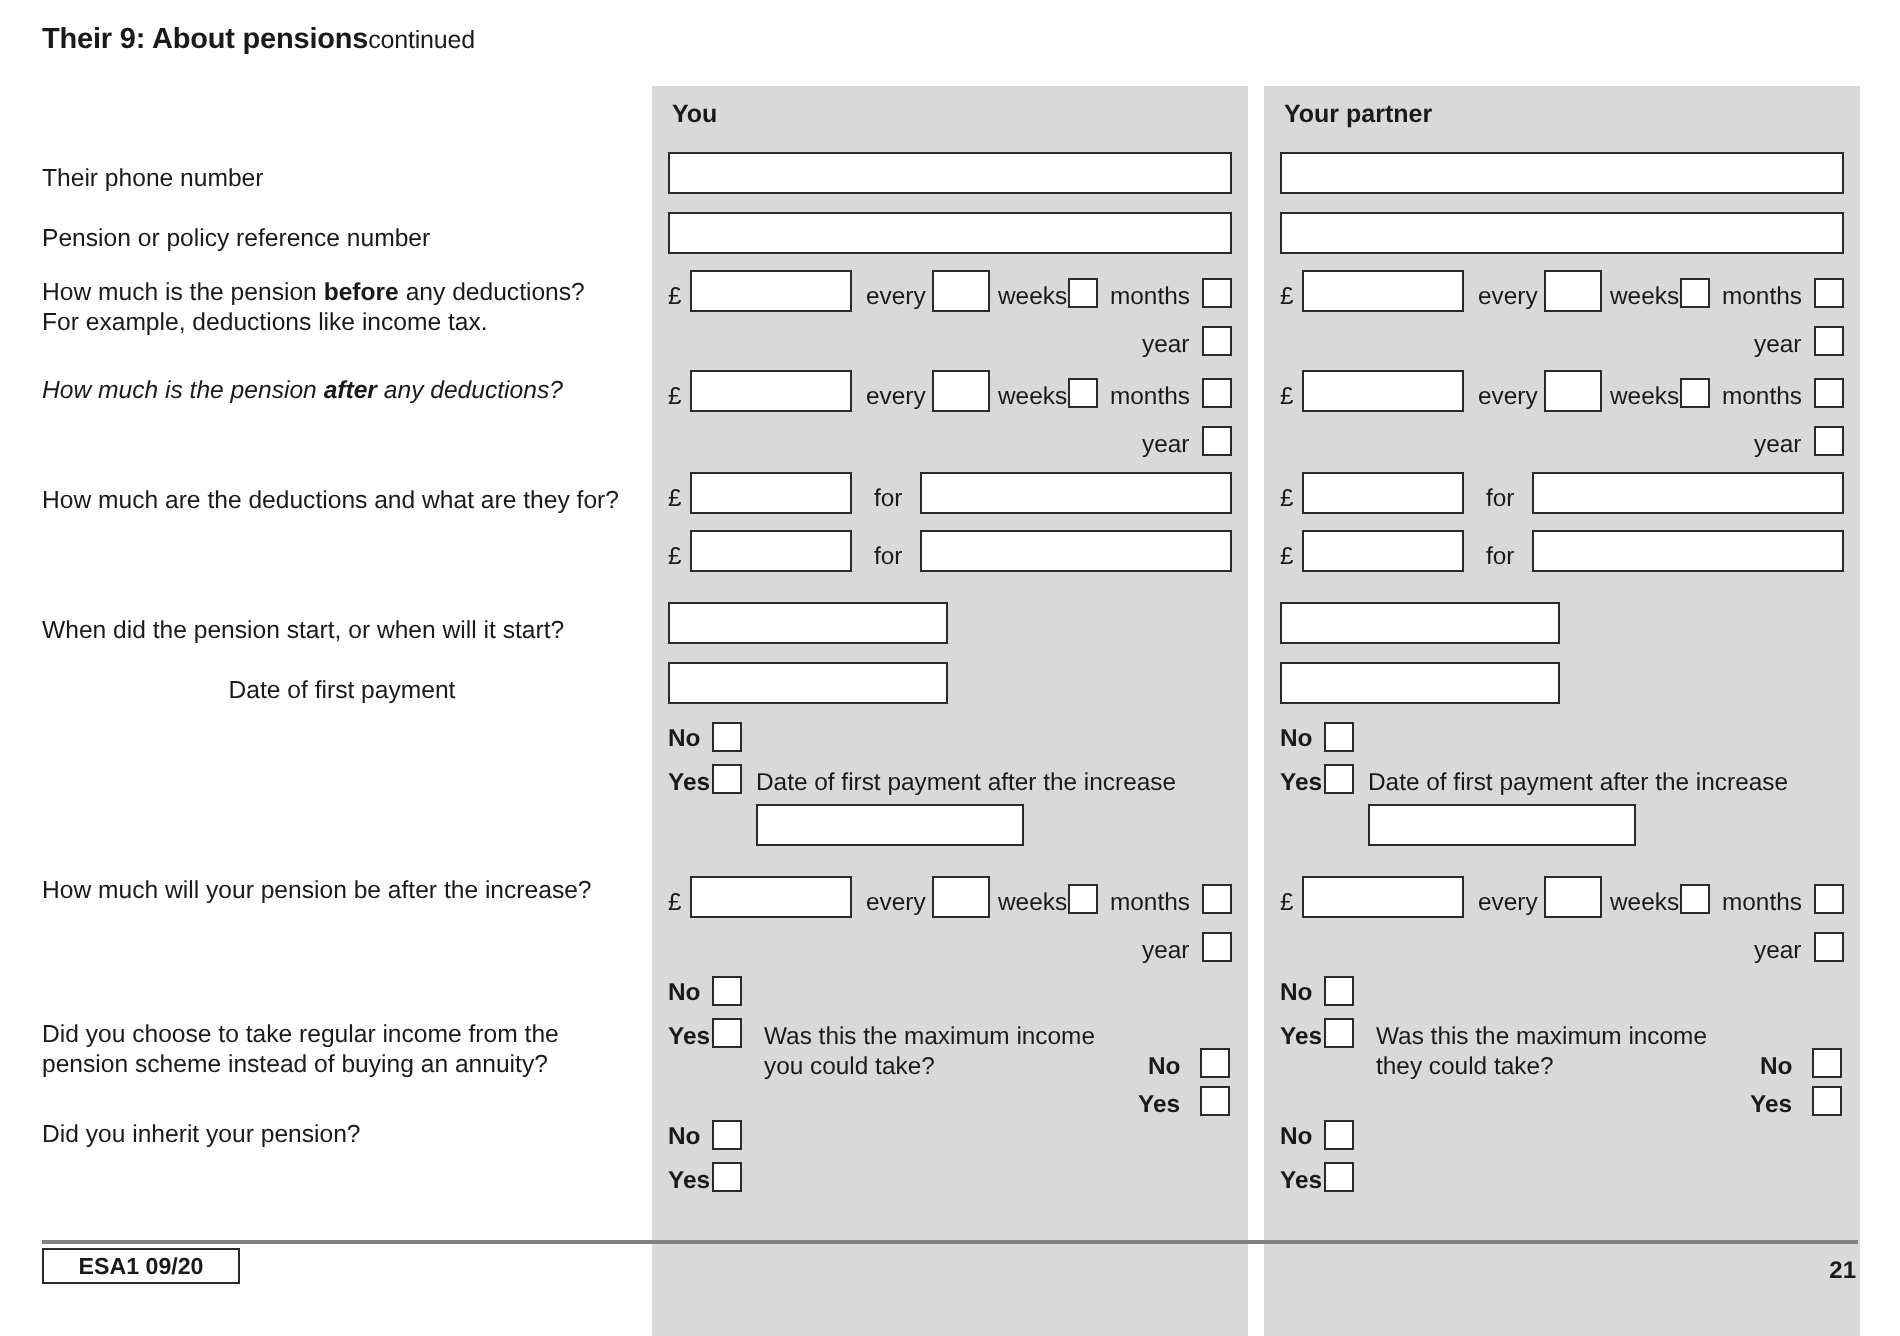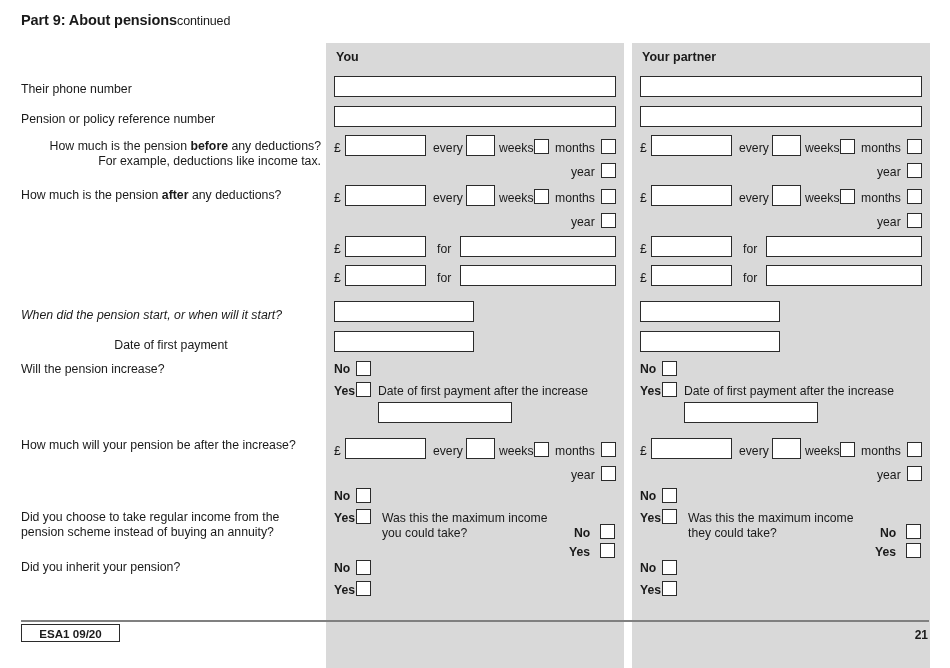--- a/index.html
+++ b/index.html
@@ -116,38 +116,38 @@
     font-size: 12px;
     font-weight: bold;
   }
 </style>
 </head>
 <body>
 
 <div id="page">
 
   <div id="title">
-    <span class="strong">Part 9: About pensions</span><span class="cont">continued</span>
+    <span class="strong">Their 9: About pensions</span><span class="cont">continued</span>
   </div>
 
   <div class="qlabel" style="top:82px;">Their phone number</div>
   <div class="qlabel" style="top:112px;">Pension or policy reference number</div>
 
-  <div class="qlabel" style="top:139px;text-align:right;">
+  <div class="qlabel" style="top:139px;">
     <span>How much is the pension </span><b>before</b><span> any deductions?</span><br>
     <span>For example, deductions like income tax.</span>
   </div>
 
-  <div class="qlabel" style="top:188px;">
+  <div class="qlabel" style="top:188px;font-style:italic;">
     <span>How much is the pension </span><b>after</b><span> any deductions?</span>
   </div>
 
-  <div class="qlabel" style="top:308px;font-style:italic;">When did the pension start, or when will it start?</div>
+  <div class="qlabel" style="top:243px;">How much are the deductions and what are they for?</div>
+  <div class="qlabel" style="top:308px;">When did the pension start, or when will it start?</div>
   <div class="qlabel" style="top:338px;text-align:center;">Date of first payment</div>
-  <div class="qlabel" style="top:362px;">Will the pension increase?</div>
   <div class="qlabel" style="top:438px;">How much will your pension be after the increase?</div>
 
   <div class="qlabel" style="top:487px;margin-top:23px;">
     <span>Did you choose to take regular income from the</span><br>
     <span>pension scheme instead of buying an annuity?</span>
   </div>
 
   <div class="qlabel" style="top:560px;">Did you inherit your pension?</div>
 
   <div class="col" id="col-you">

